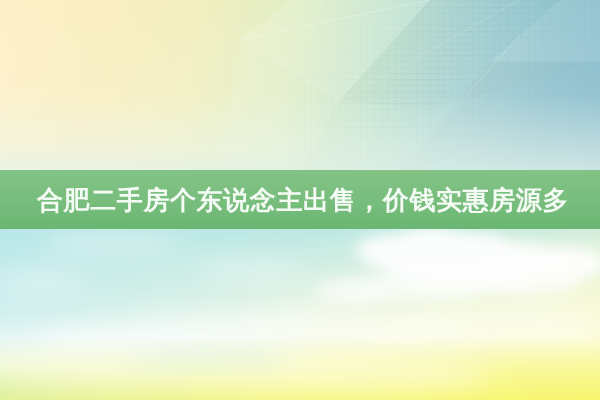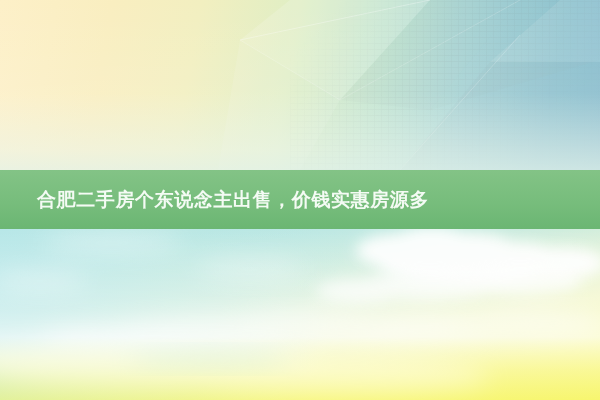--- a/index.html
+++ b/index.html
@@ -73,21 +73,21 @@
     width: 600px;
     height: 59px;
     background: linear-gradient(180deg, #83c386 0%, #77bd7c 55%, #6bb673 100%);
     display: flex;
     align-items: center;
   }
   .title-text {
     margin-left: 37px;
     margin-right: 20px;
     color: #f4fbf4;
-    font-size: 19px;
+    font-size: 26px;
     font-weight: bold;
     letter-spacing: 0.6px;
     line-height: 1;
     white-space: nowrap;
     font-family: "DejaVu Sans", "Liberation Sans", sans-serif;
   }
 
   
   .sky-section {
     position: absolute;

